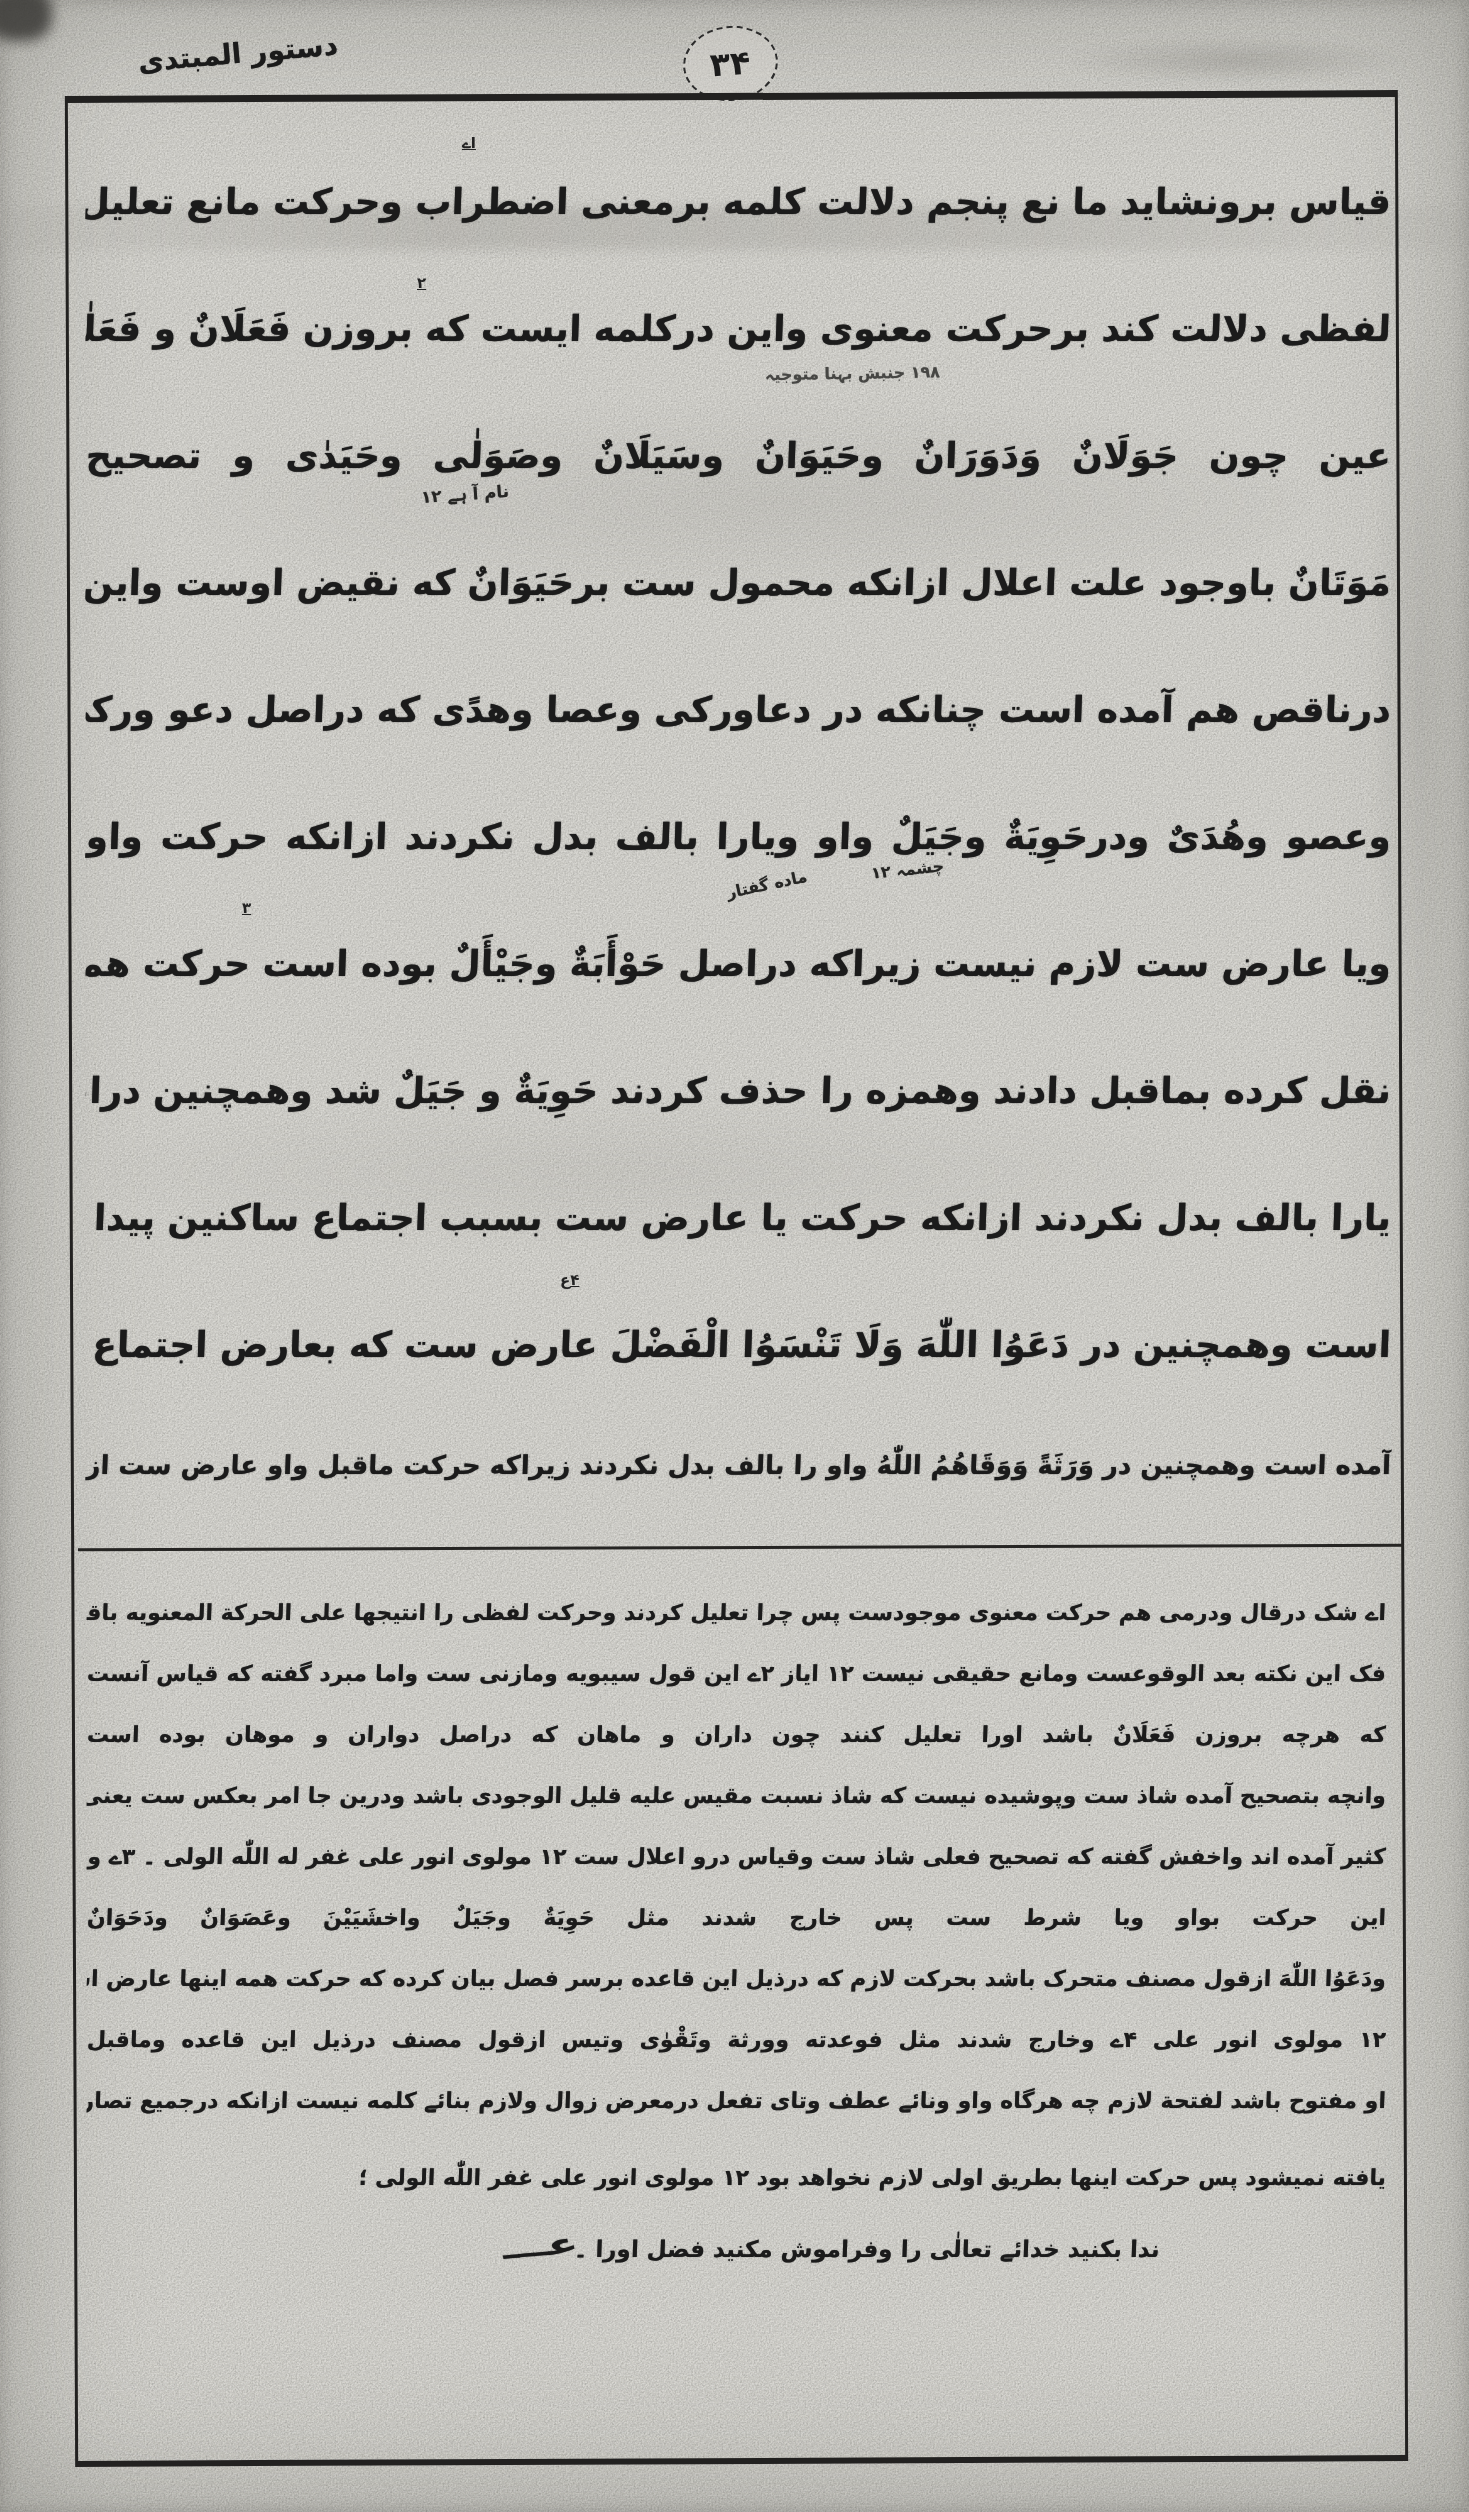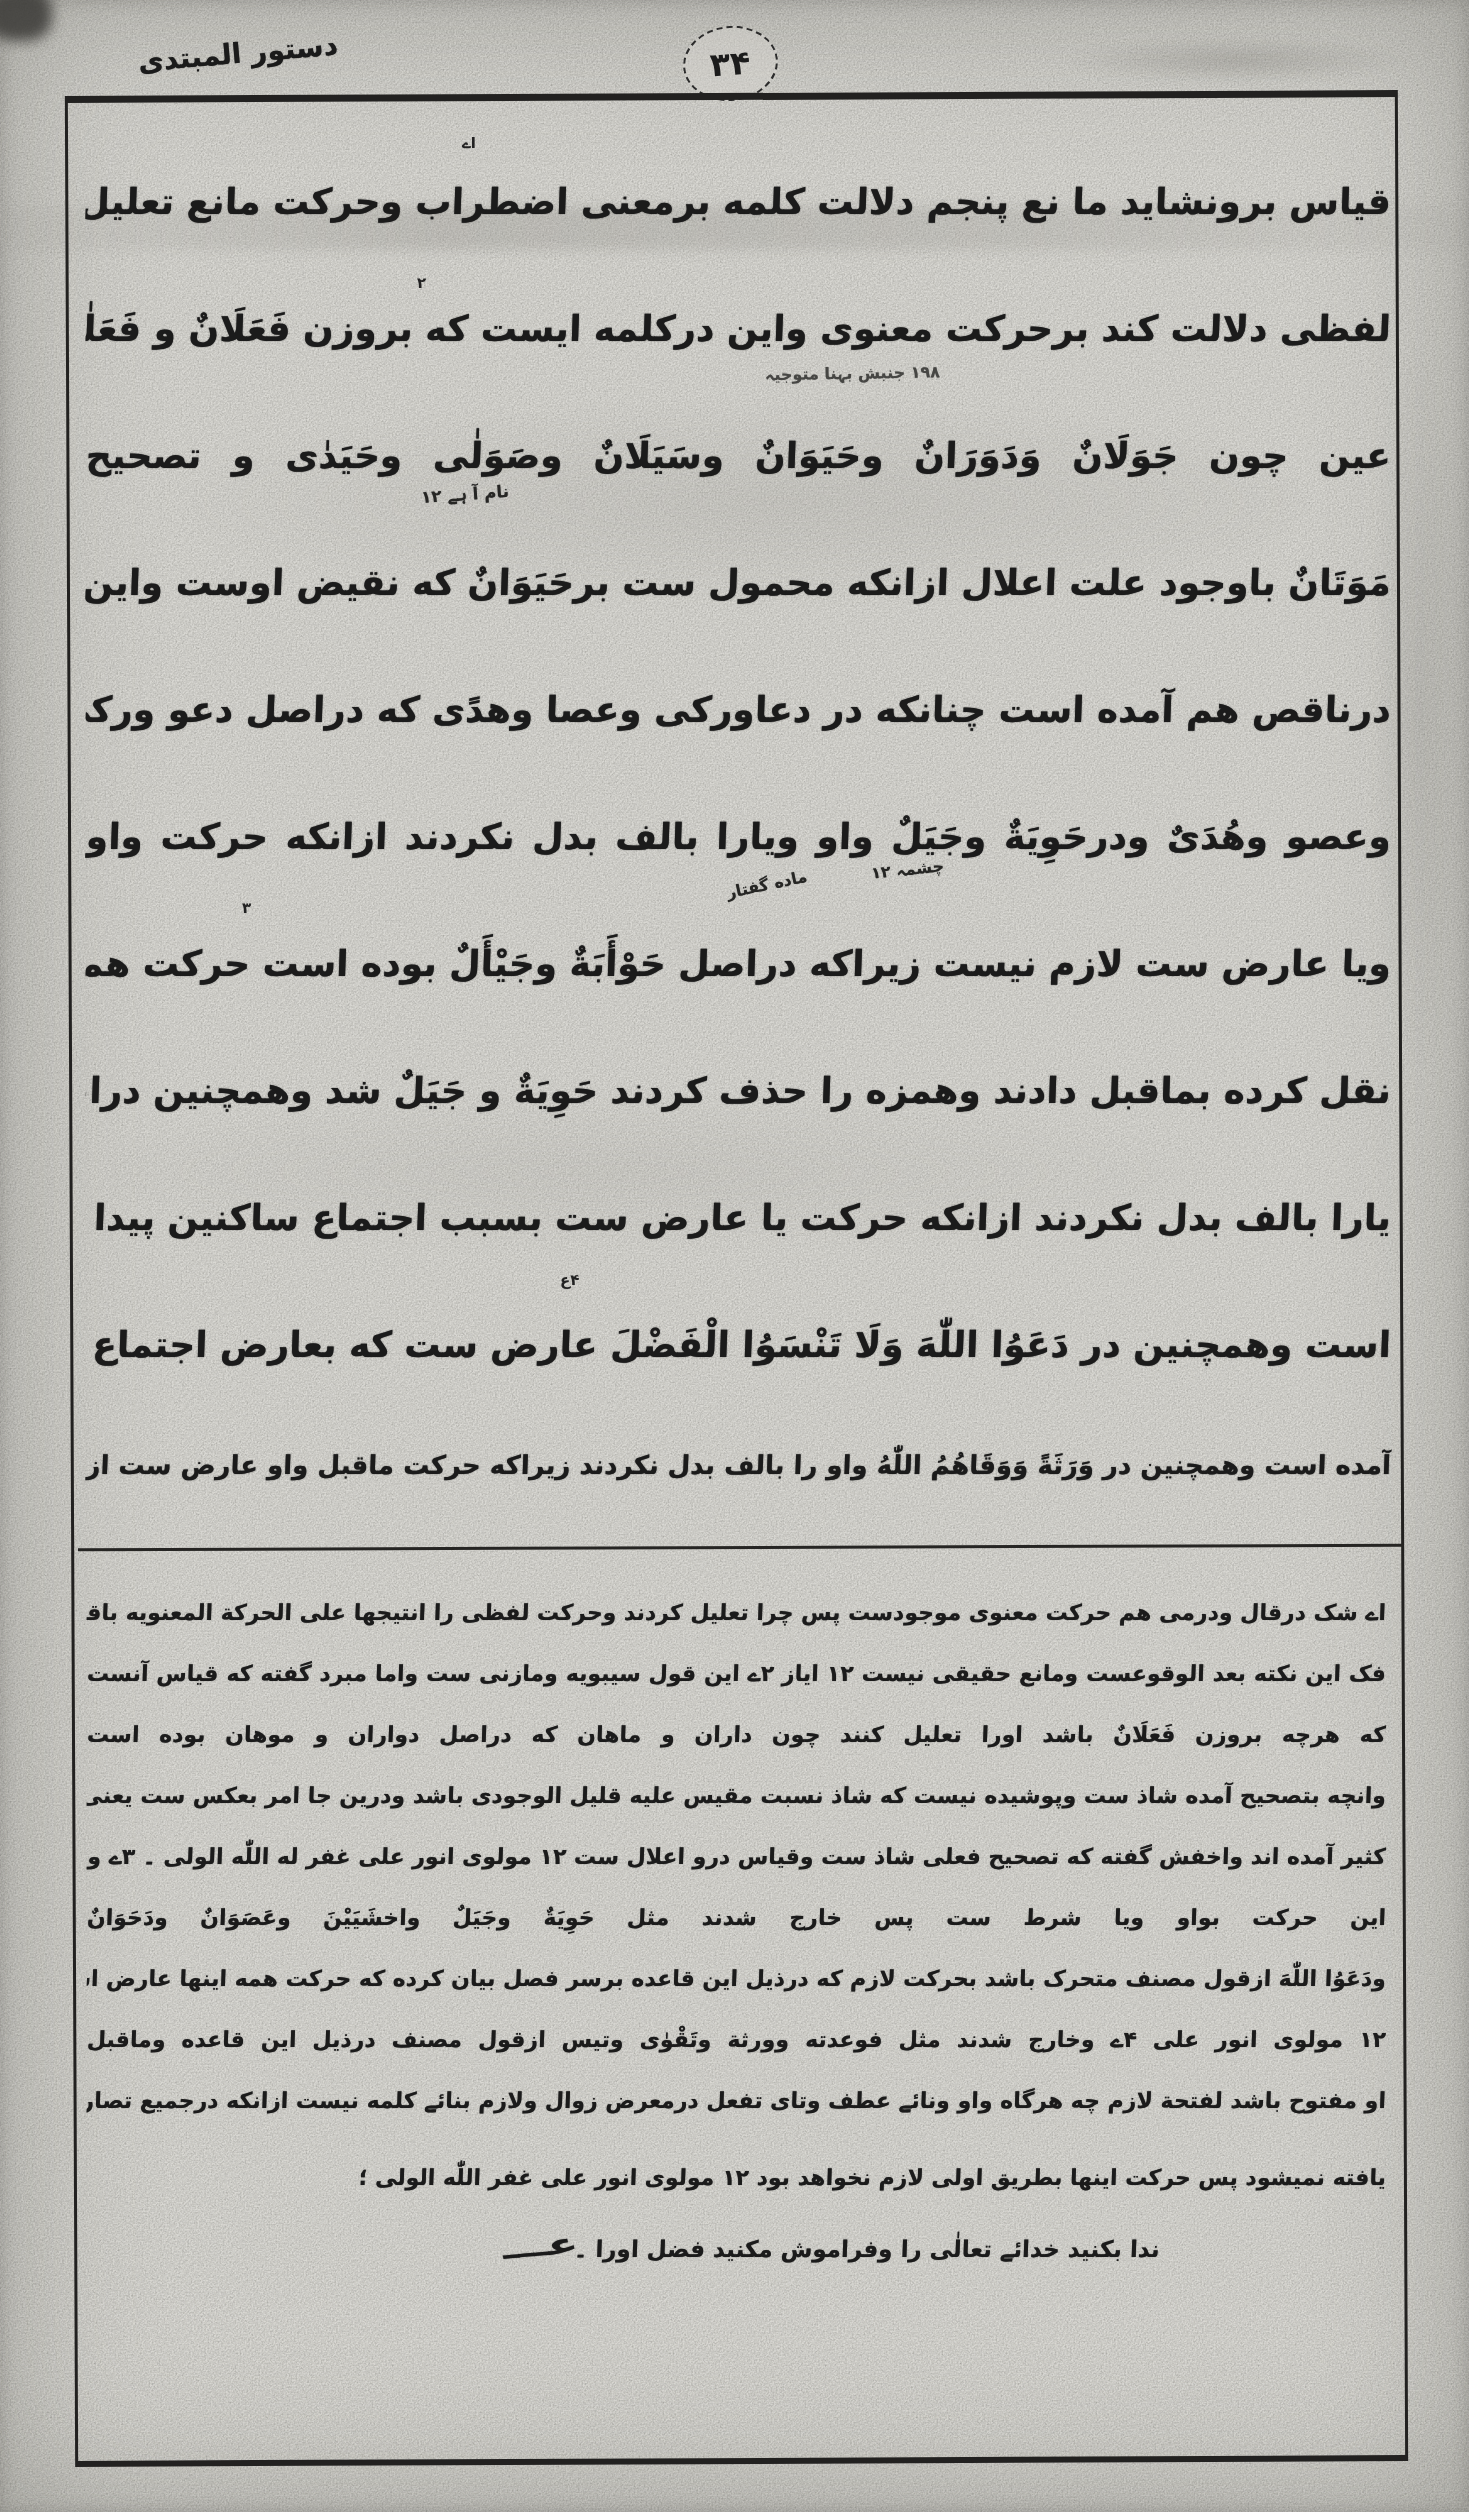--- a/index.html
+++ b/index.html
@@ -54,21 +54,21 @@
 
   
   .gloss{
     position:absolute;font-weight:bold;color:#262624;direction:rtl;white-space:nowrap;
     text-shadow:0 0 0.9px rgba(30,30,30,.6);
   }
   .gloss.scribble{left:391px;top:367px;width:549px;font-size:16px;letter-spacing:5.6px;opacity:.8;transform:rotate(-1deg);}
   .gloss.g2{left:421px;top:484px;font-size:16.7px;transform:rotate(-4deg);}
   .gloss.g3{left:726px;top:875px;font-size:16px;transform:rotate(-12deg);}
   .gloss.g4{left:871px;top:860px;font-size:16px;transform:rotate(-6deg);}
-  .fnmark{position:absolute;font-size:15px;font-weight:bold;color:#222;}
+  .fnmark{position:absolute;font-size:15px;font-weight:bold;color:#222;text-decoration:underline;}
   .fnmark.m1{left:462px;top:134px;}
   .fnmark.m2{left:417px;top:274px;}
   .fnmark.m3{left:242px;top:899px;}
   .fnmark.m4{left:560px;top:1271px;text-align:right;}
 
   
   .fn-separator{
     position:absolute;left:78px;top:1546px;width:1325px;height:2.8px;
     background:#262523;transform:rotate(-0.2deg);
   }

